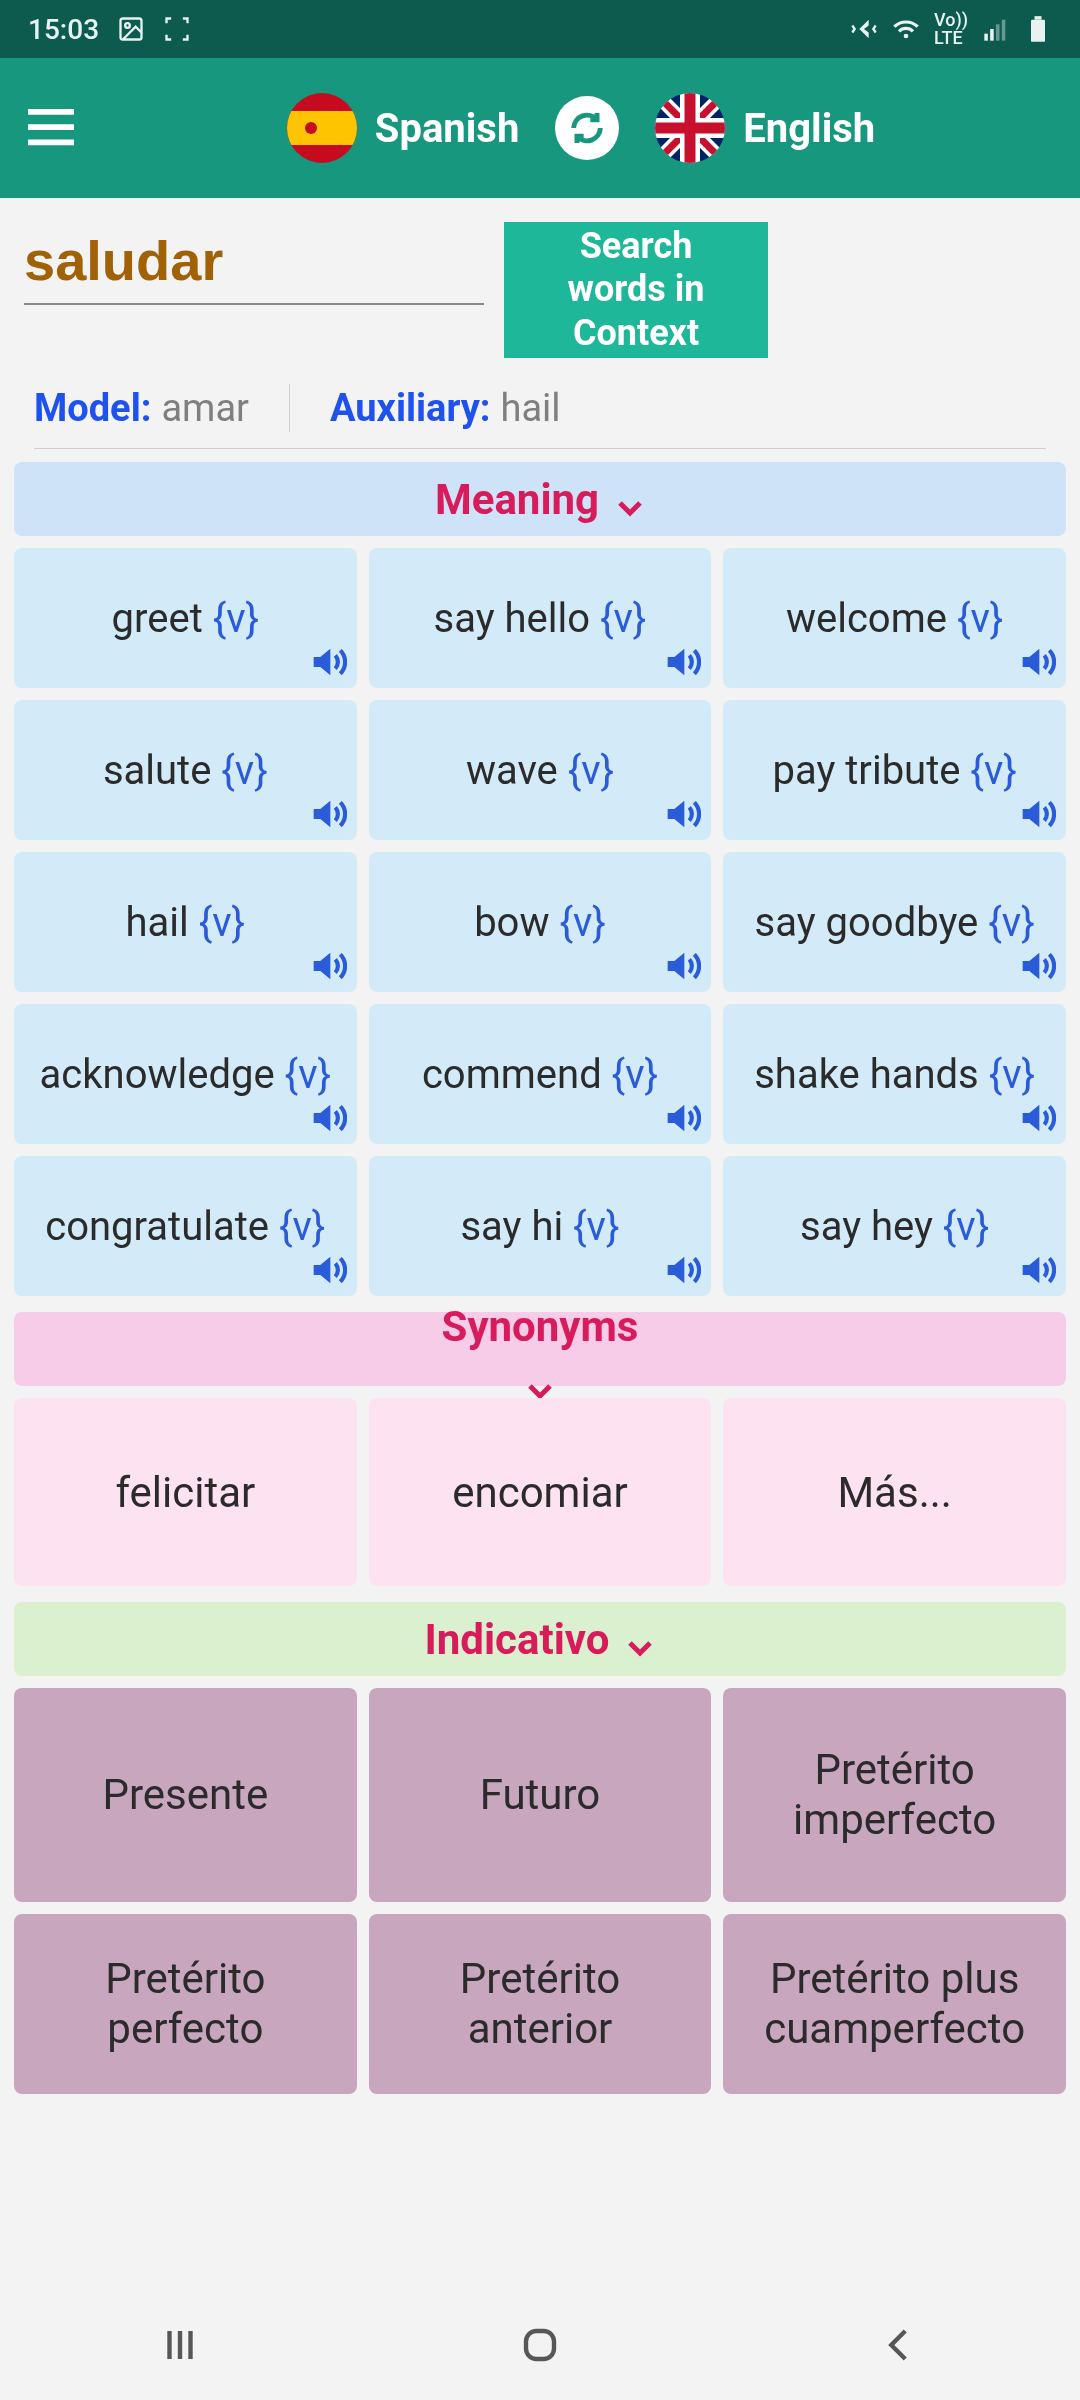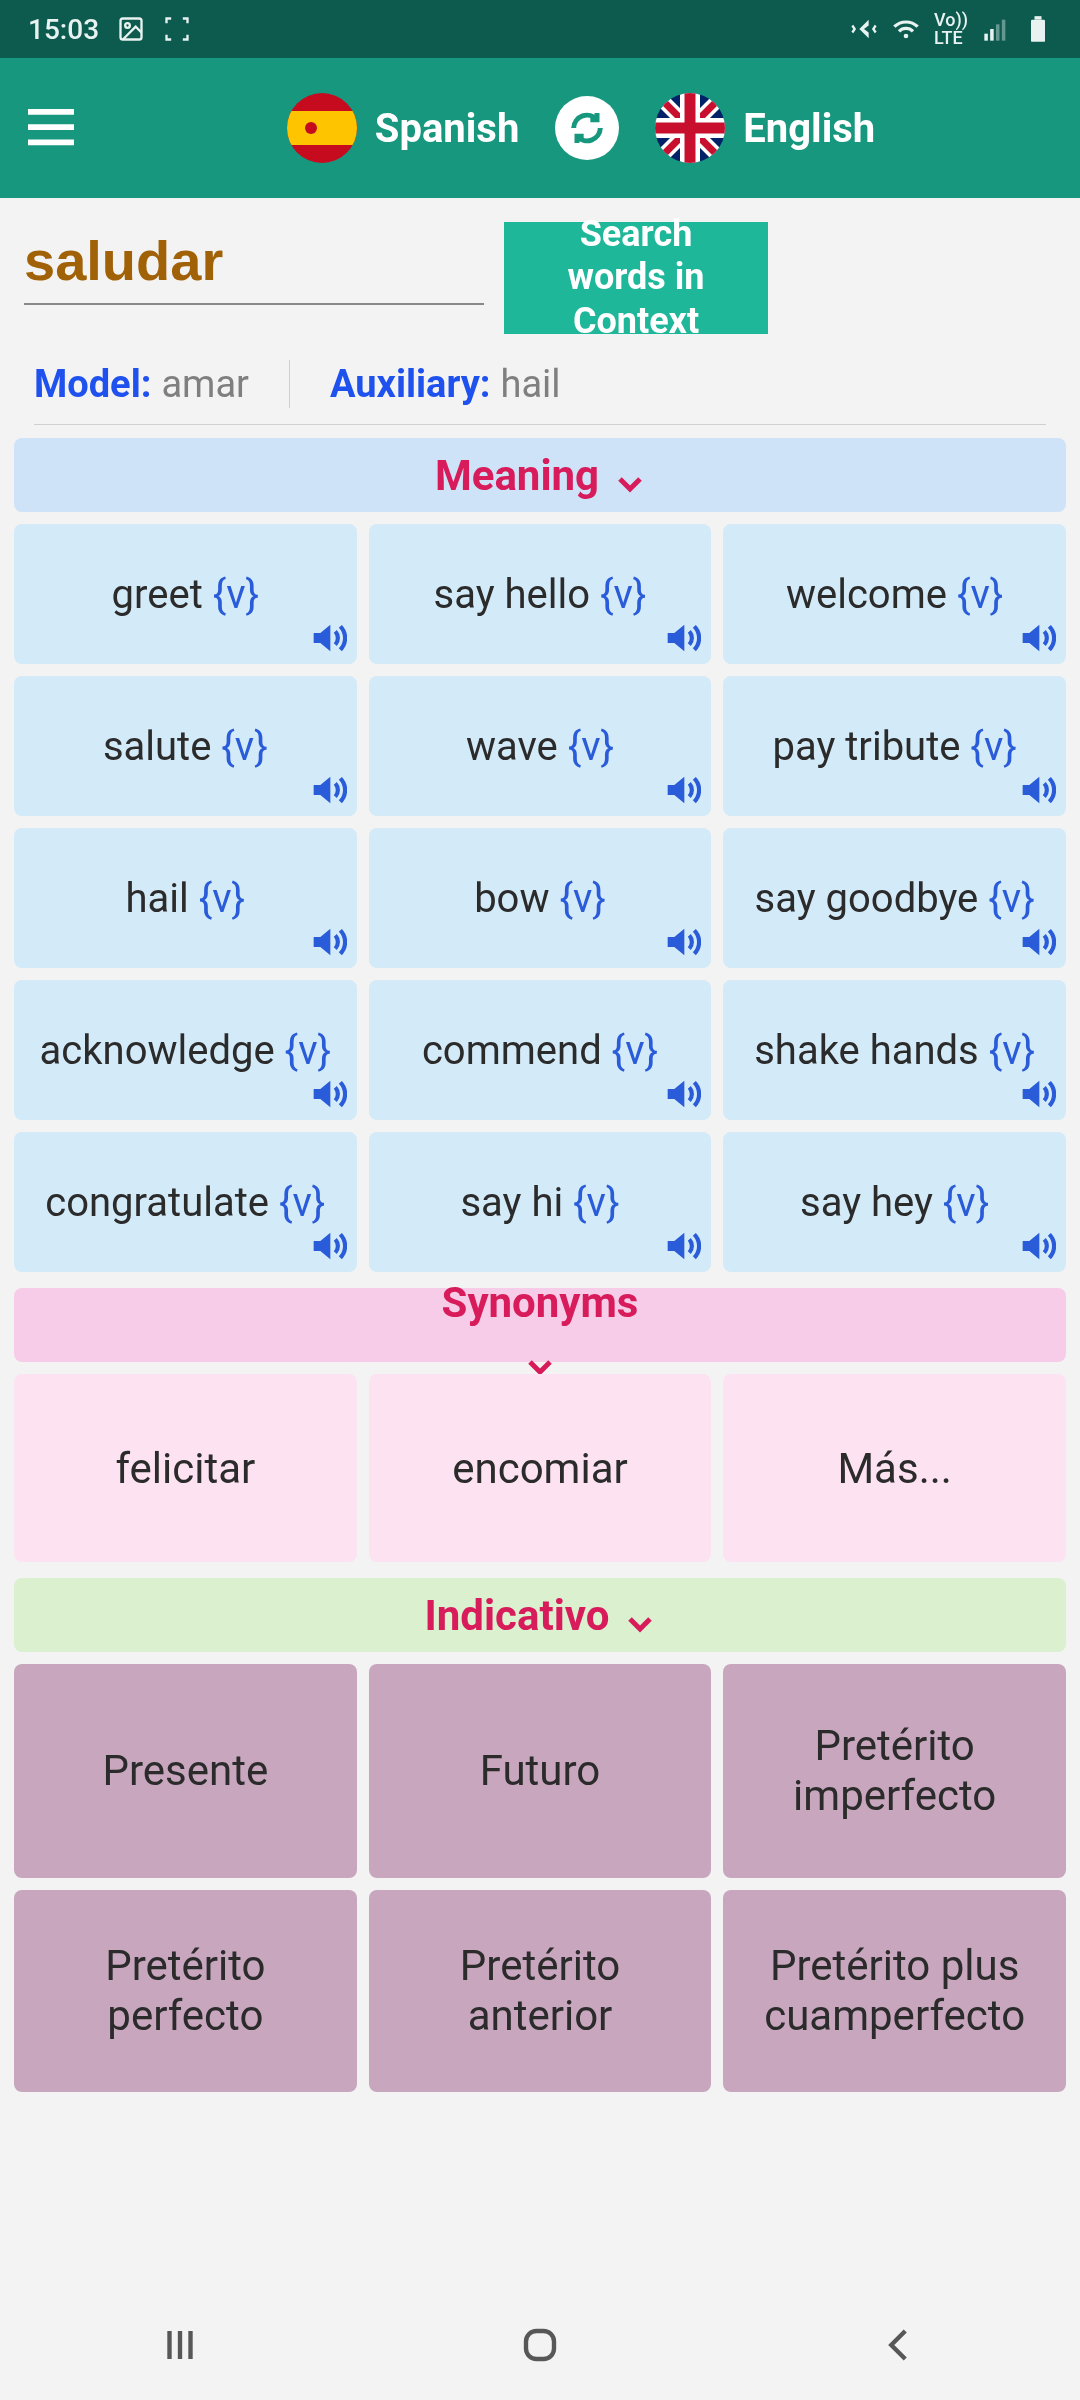--- a/index.html
+++ b/index.html
@@ -9,41 +9,41 @@
   .status-right { display: flex; align-items: center; gap: 14px; }
   .status-ico { width: 28px; height: 28px; display:inline-block; }
   .app-bar { height: 140px; background: #18977f; display: flex; align-items: center; padding: 0 28px; gap: 36px; color: #fff; font-size: 40px; font-weight: 700; }
   .menu-ico { width: 46px; height: 40px; }
   .lang-block { display:flex; align-items:center; gap:18px; }
   .flag { width: 70px; height: 70px; border-radius: 50%; }
   .swap-btn { width: 64px; height: 64px; border-radius: 50%; background:#fff; display:flex; align-items:center; justify-content:center; }
   .spacer { flex:1; }
   .search-row { display:flex; align-items:flex-start; padding: 24px 24px 10px 24px; gap: 20px; background:#f3f3f3;}
   .search-input { font-size: 56px; font-weight: 600; color:#a16207; border:none; border-bottom: 2px solid #888; background:transparent; width: 460px; padding: 6px 0 10px 0; outline:none; }
-  .btn { height: 112px; display:flex; align-items:center; justify-content:center; color:#fff; font-weight:700; font-size:36px; text-align:center; padding: 0 26px; }
+  .btn { height: 136px; display:flex; align-items:center; justify-content:center; color:#fff; font-weight:700; font-size:36px; text-align:center; padding: 0 26px; }
   .btn-conj { background:#d81b5a; width: 258px; }
   .btn-ctx { background:#1fb79a; width: 264px; line-height:1.2; }
   .meta-row { display:flex; padding: 16px 34px 22px 34px; gap: 30px; font-size:38px; align-items:center; position:relative; }
   .meta-row::after{content:""; position:absolute; left:34px; right:34px; bottom:5px; height:1px; background:#d0d0d0;}
   .meta-label { color:#1e51ed; font-weight:700; }
   .meta-val { color:#7f7f7f; }
   .meta-div { width:1px; height:48px; background:#cfcfcf; margin: 0 10px; }
   .section-head { margin: 8px 14px 12px 14px; height: 74px; border-radius: 8px; display:flex; align-items:center; justify-content:center; gap:16px; font-size:42px; font-weight:700; }
   .head-meaning { background:#cfe3f8; color:#d81b5a; }
   .head-syn { background:#f7cce8; color:#d81b5a;flex-direction:column; }
   .head-ind { background:#daf0cf; color:#d81b5a; }
   .chev { width:30px; height:30px; }
   .grid3 { display:grid; grid-template-columns: repeat(3, 1fr); gap: 12px; padding: 0 14px; }
   .meaning-card { position:relative; background:#d3eaf8; border-radius:8px; height: 140px; display:flex; align-items:center; justify-content:center; text-align:center; padding: 8px 14px 8px 14px; }
   .meaning-text { font-size:40px; color:#2b2b2b; }
   .meaning-text .v { color:#2a5bd8; }
   .audio { position:absolute; right:10px; bottom:6px; width:40px; height:40px; }
   .syn-card { background:#fde2f2; border-radius:8px; height: 188px; display:flex; align-items:center; justify-content:center; font-size:42px; color:#2b2b2b; }
   .tense-card { background:#c8a7be; border-radius:8px; height: 214px; display:flex; align-items:center; justify-content:center; font-size:42px; color:#2b2b2b; text-align:center; padding: 0 14px; line-height:1.2; }
-  .tense-row2 .tense-card { height: 202px; }
+  .tense-row2 .tense-card { height: 180px; }
   .nav-bar { position:absolute; bottom:0; left:0; right:0; height:110px; background:#f3f3f3; display:flex; align-items:center; justify-content:space-around; }
   .nav-ico { width:42px; height:42px; color:#575757; }
   .scroll-body { height: calc(2400px - 58px - 140px - 110px); overflow:hidden; }
 </style>
 </head>
 <body>
 
 <div class="status-bar">
   <div class="status-left">
     <span>15:03</span>

